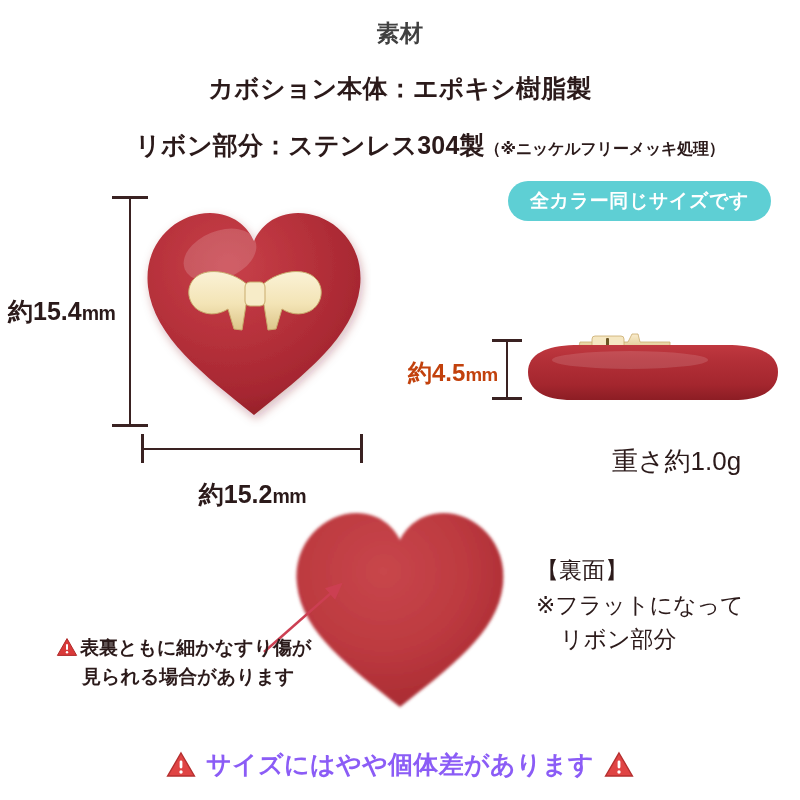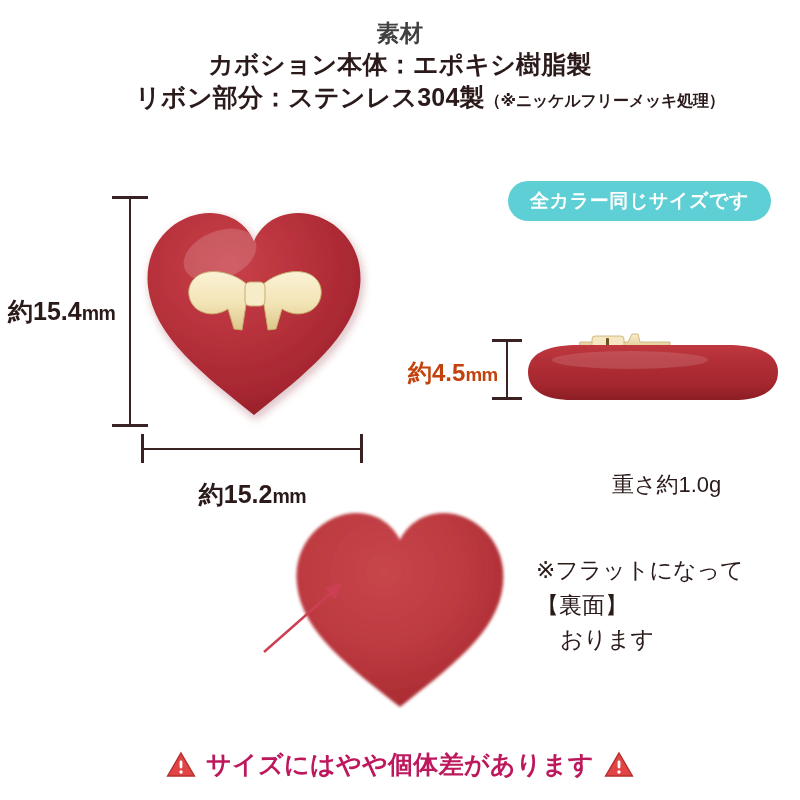--- a/index.html
+++ b/index.html
@@ -38,20 +38,21 @@
     color: #404040;
     display: block;
   }
   .header .h-line {
     font-size: 25px;
     font-weight: bold;
     letter-spacing: .2px;
     color: #2b1a1a;
     display: block;
     white-space: nowrap;
+    margin-top: 24px;
   }
   .header .h-line.indent { padding-left: 60px; }
   .header .h-small {
     font-size: 16px;
     font-weight: bold;
     letter-spacing: -0.2px;
   }
 
   
   .badge {
@@ -115,22 +116,22 @@
     color: #c2410c;
     white-space: nowrap;
   }
 
   .unit-mm { font-size: 0.78em; letter-spacing: -0.5px; }
 
   
   .weight-label {
     position: absolute;
     left: 612px;
-    top: 470px;
-    font-size: 22px;
+    top: 444px;
+    font-size: 26px;
     font-weight: normal;
     color: #2b1a1a;
     white-space: nowrap;
   }
 
   
   .heart-front {
     position: absolute;
     left: 138px;
     top: 193px;
@@ -198,21 +199,21 @@
     top: 748px;
     width: 800px;
     display: flex;
     align-items: center;
     justify-content: center;
     gap: 10px;
   }
   .footer .f-text {
     font-size: 25px;
     font-weight: bold;
-    color: #be185d;
+    color: #8b5cf6;
     letter-spacing: .4px;
     white-space: nowrap;
     text-align: right;
   }
 </style>
 </head>
 <body>
 
 <div class="stage">
 
@@ -345,25 +346,33 @@
 
   <svg class="arrow-svg" viewBox="0 0 100 90">
     <defs>
       <marker id="arrowHead" markerWidth="7" markerHeight="7" refX="5" refY="3.2" orient="auto">
         <path d="M0,0 L7,3.2 L0,6.4 Z" fill="#cc3f52"></path>
       </marker>
     </defs>
     <line x1="9" y1="80" x2="84" y2="14" stroke="#cc3f52" stroke-width="2.4" marker-end="url(#arrowHead)"></line>
   </svg>
 
+  <div class="scratch-note">
+    <span><svg class="warn-tri-inline" width="22" height="20" viewBox="0 0 22 20">
+          <path d="M11 1.6 L20.6 18.4 L1.4 18.4 Z" fill="#d93a3a" stroke="#b02a2a" stroke-width="1"></path>
+          <rect x="10" y="7" width="2" height="6" rx="1" fill="#ffffff"></rect>
+          <circle cx="11" cy="15.3" r="1.2" fill="#ffffff"></circle>
+        </svg><span>表裏ともに細かなすり傷が</span></span>
+    <span class="ln2">見られる場合があります</span>
+  </div>
 
   <div class="back-note">
+    <span>【裏面】</span>
     <span>※フラットになって</span>
-    <span>【裏面】</span>
-    <span class="ln3">おります</span>
+    <span class="ln3">リボン部分</span>
   </div>
 
   <div class="footer">
     <svg width="30" height="27" viewBox="0 0 30 27">
       <path d="M15 2 L28.4 25 L1.6 25 Z" fill="#e04444" stroke="#b52f2f" stroke-width="1.4"></path>
       <rect x="13.6" y="9.5" width="2.8" height="8" rx="1.4" fill="#ffffff"></rect>
       <circle cx="15" cy="21" r="1.7" fill="#ffffff"></circle>
     </svg>
     <span class="f-text">サイズにはやや個体差があります</span>
     <svg width="30" height="27" viewBox="0 0 30 27">

